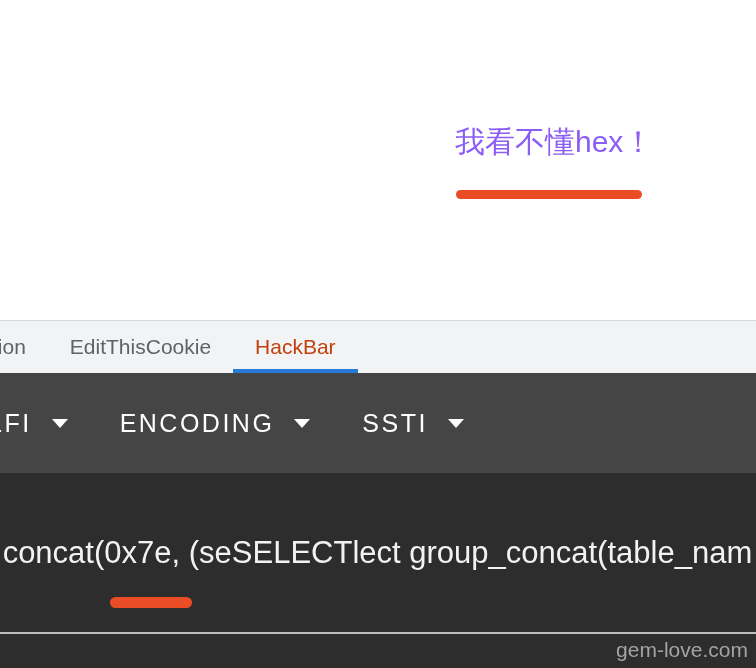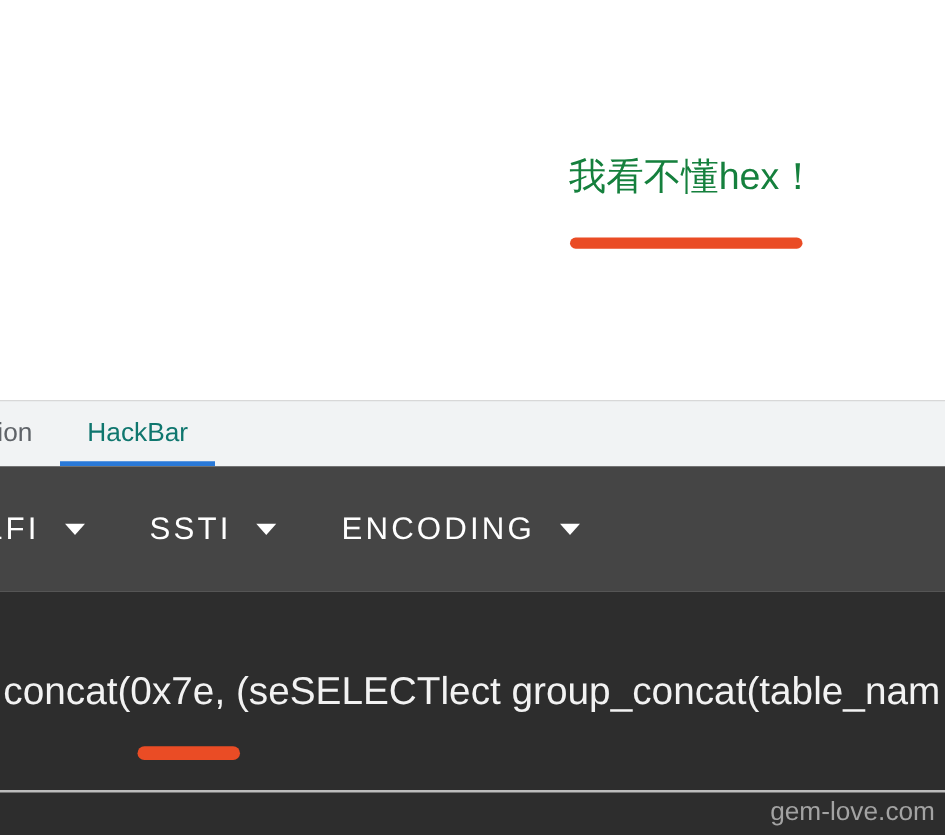--- a/index.html
+++ b/index.html
@@ -24,21 +24,21 @@
     height: 320px;
     background: #ffffff;
     overflow: hidden;
   }
   .annotation-text {
     position: absolute;
     left: 455px;
     top: 120px;
     font-size: 30px;
     line-height: 44px;
-    color: #15803d;
+    color: #8b5cf6;
     white-space: nowrap;
     letter-spacing: 0px;
   }
   .mark-top {
     position: absolute;
     left: 456px;
     top: 190px;
     width: 186px;
     height: 9px;
     border-radius: 6px;
@@ -68,21 +68,21 @@
     font-size: 21px;
     color: #5f6368;
     white-space: nowrap;
     box-sizing: border-box;
   }
   .tab.clipped-left {
     padding-left: 0;
     margin-left: -8px;
   }
   .tab.active {
-    color: #0f766e;
+    color: #c2410c;
   }
   .tab.active::after {
     content: "";
     position: absolute;
     left: 0;
     right: 0;
     bottom: 0;
     height: 4px;
     background: #2979d8;
   }
@@ -184,36 +184,39 @@
 
 <div class="page-area">
   <div class="annotation-text">我看不懂hex！</div>
   <div class="mark-top"></div>
 </div>
 
 <div class="tabstrip">
   <div class="tab clipped-left">
     <span>tion</span>
   </div>
+  <div class="tab">
+    <span>EditThisCookie</span>
+  </div>
   <div class="tab active">
     <span>HackBar</span>
   </div>
 </div>
 
 <div class="hb-toolbar">
   <div class="hb-menu clipped-left">
     <span>LFI</span>
     <span class="caret"></span>
   </div>
   <div class="hb-menu">
+    <span>ENCODING</span>
+    <span class="caret"></span>
+  </div>
+  <div class="hb-menu">
     <span>SSTI</span>
-    <span class="caret"></span>
-  </div>
-  <div class="hb-menu">
-    <span>ENCODING</span>
     <span class="caret"></span>
   </div>
 </div>
 
 <div class="hb-body">
   <div class="sql-line"><span>,</span><span class="sp">concat(0x7e,</span><span> (</span><span class="sp">seSELECTlect</span><span> group_concat(table_nam</span></div>
   <div class="mark-sql"></div>
 </div>
 
 <div class="hb-footer">

